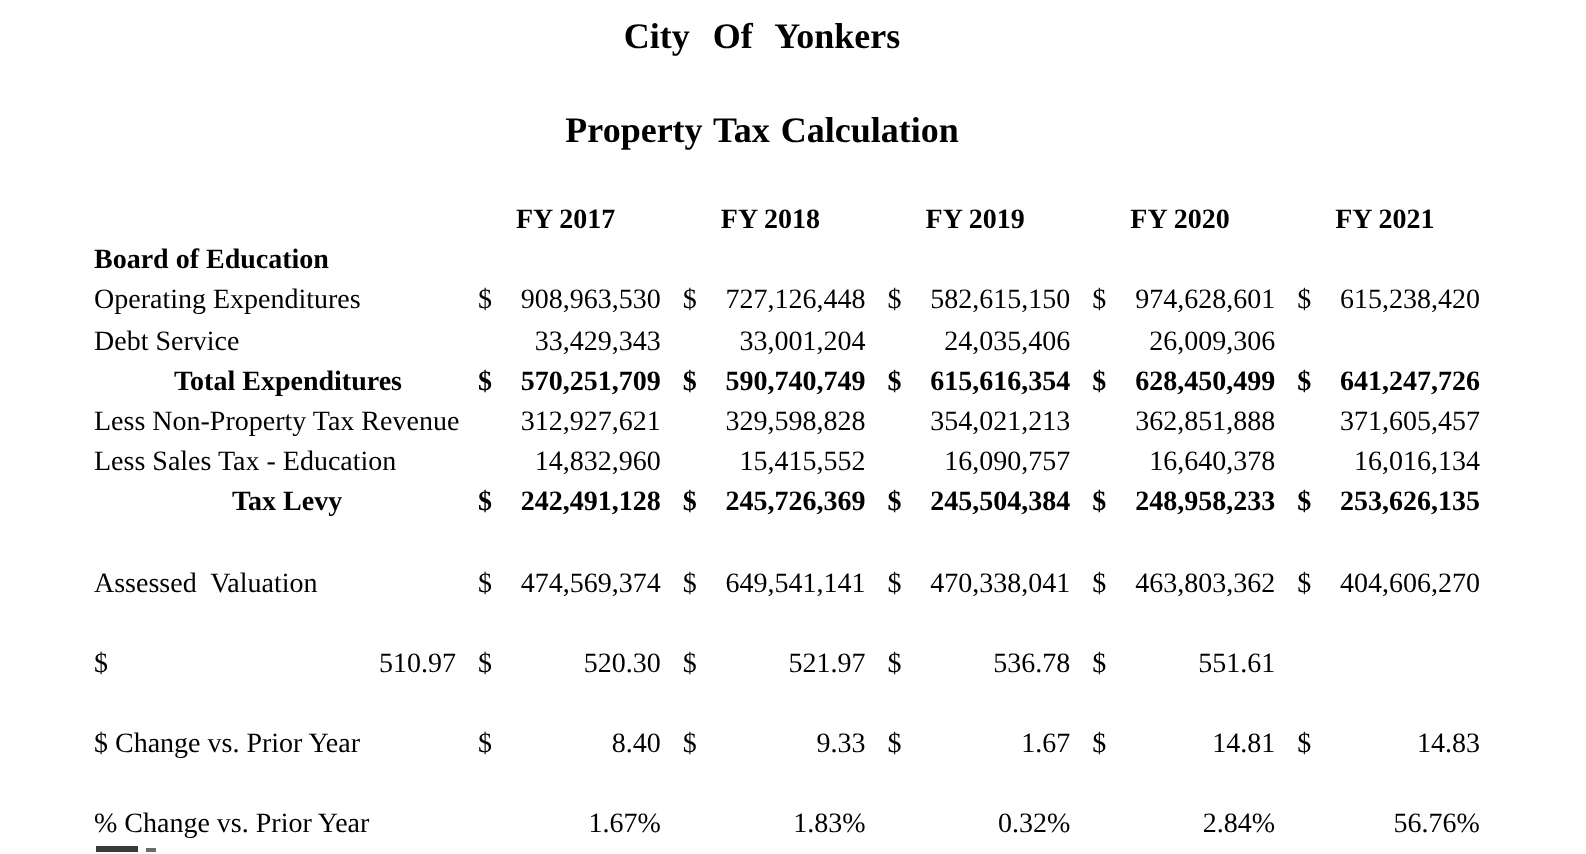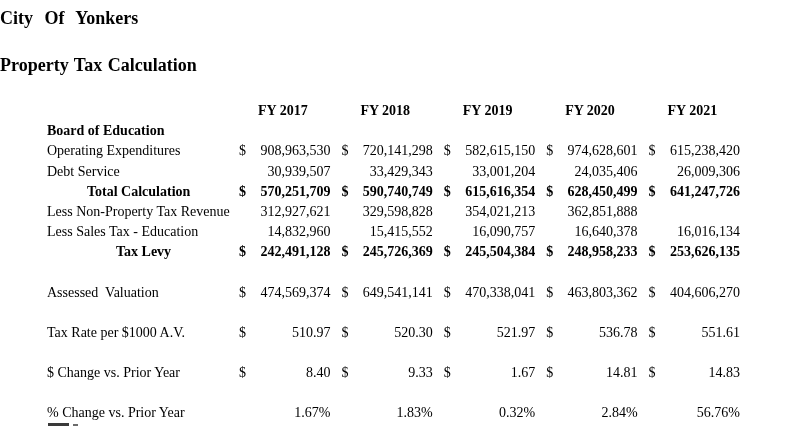--- a/index.html
+++ b/index.html
@@ -6,21 +6,21 @@
   body {
     width: 793px; height: 427px;
     background: #ffffff;
     color: #000000;
     font-family: "Liberation Serif", "DejaVu Serif", serif;
     overflow: hidden;
     position: relative;
   }
   .page { padding-top: 6px; }
 
-  .title { width: 762px; font-weight: bold; font-size: 18px; line-height: 25px; }
+  .title { width: 762px; text-align: center; font-weight: bold; font-size: 18px; line-height: 25px; }
   .title-line1 { word-spacing: 7px; }
   .title-line2 { word-spacing: 1px; margin-top: 22px; }
 
   .table { margin-top: 23px; padding-left: 45px; }
   .row {
     display: grid;
     grid-template-columns: 192px repeat(5, 102.4px);
     height: 20.2px;
     align-items: center;
     font-size: 14px;
@@ -67,50 +67,50 @@
       <div class="hcell">FY 2021</div>
     </div>
 
     <div class="row">
       <div class="label bold">Board of Education</div>
     </div>
 
     <div class="row">
       <div class="label">Operating Expenditures</div>
       <div class="cell"><span class="cur">$</span><span class="val">908,963,530</span></div>
-      <div class="cell"><span class="cur">$</span><span class="val">720,141,298</span></div>
+      <div class="cell"><span class="cur">$</span><span class="val">727,126,448</span></div>
       <div class="cell"><span class="cur">$</span><span class="val">582,615,150</span></div>
       <div class="cell"><span class="cur">$</span><span class="val">974,628,601</span></div>
       <div class="cell"><span class="cur">$</span><span class="val">615,238,420</span></div>
     </div>
 
     <div class="row">
       <div class="label">Debt Service</div>
-      <div class="cell"><span class="val">30,939,507</span></div>
       <div class="cell"><span class="val">33,429,343</span></div>
       <div class="cell"><span class="val">33,001,204</span></div>
       <div class="cell"><span class="val">24,035,406</span></div>
       <div class="cell"><span class="val">26,009,306</span></div>
     </div>
 
     <div class="row bold">
-      <div class="label ind1">Total Calculation</div>
+      <div class="label ind1">Total Expenditures</div>
       <div class="cell"><span class="cur">$</span><span class="val">570,251,709</span></div>
       <div class="cell"><span class="cur">$</span><span class="val">590,740,749</span></div>
       <div class="cell"><span class="cur">$</span><span class="val">615,616,354</span></div>
       <div class="cell"><span class="cur">$</span><span class="val">628,450,499</span></div>
       <div class="cell"><span class="cur">$</span><span class="val">641,247,726</span></div>
     </div>
 
     <div class="row">
       <div class="label">Less Non-Property Tax Revenue</div>
       <div class="cell"><span class="val">312,927,621</span></div>
       <div class="cell"><span class="val">329,598,828</span></div>
       <div class="cell"><span class="val">354,021,213</span></div>
       <div class="cell"><span class="val">362,851,888</span></div>
+      <div class="cell"><span class="val">371,605,457</span></div>
     </div>
 
     <div class="row">
       <div class="label">Less Sales Tax - Education</div>
       <div class="cell"><span class="val">14,832,960</span></div>
       <div class="cell"><span class="val">15,415,552</span></div>
       <div class="cell"><span class="val">16,090,757</span></div>
       <div class="cell"><span class="val">16,640,378</span></div>
       <div class="cell"><span class="val">16,016,134</span></div>
     </div>
@@ -131,21 +131,20 @@
       <div class="cell"><span class="cur">$</span><span class="val">474,569,374</span></div>
       <div class="cell"><span class="cur">$</span><span class="val">649,541,141</span></div>
       <div class="cell"><span class="cur">$</span><span class="val">470,338,041</span></div>
       <div class="cell"><span class="cur">$</span><span class="val">463,803,362</span></div>
       <div class="cell"><span class="cur">$</span><span class="val">404,606,270</span></div>
     </div>
 
     <div class="gap"></div>
 
     <div class="row">
-      <div class="label">Tax Rate per $1000 A.V.</div>
       <div class="cell"><span class="cur">$</span><span class="val">510.97</span></div>
       <div class="cell"><span class="cur">$</span><span class="val">520.30</span></div>
       <div class="cell"><span class="cur">$</span><span class="val">521.97</span></div>
       <div class="cell"><span class="cur">$</span><span class="val">536.78</span></div>
       <div class="cell"><span class="cur">$</span><span class="val">551.61</span></div>
     </div>
 
     <div class="gap"></div>
 
     <div class="row">

